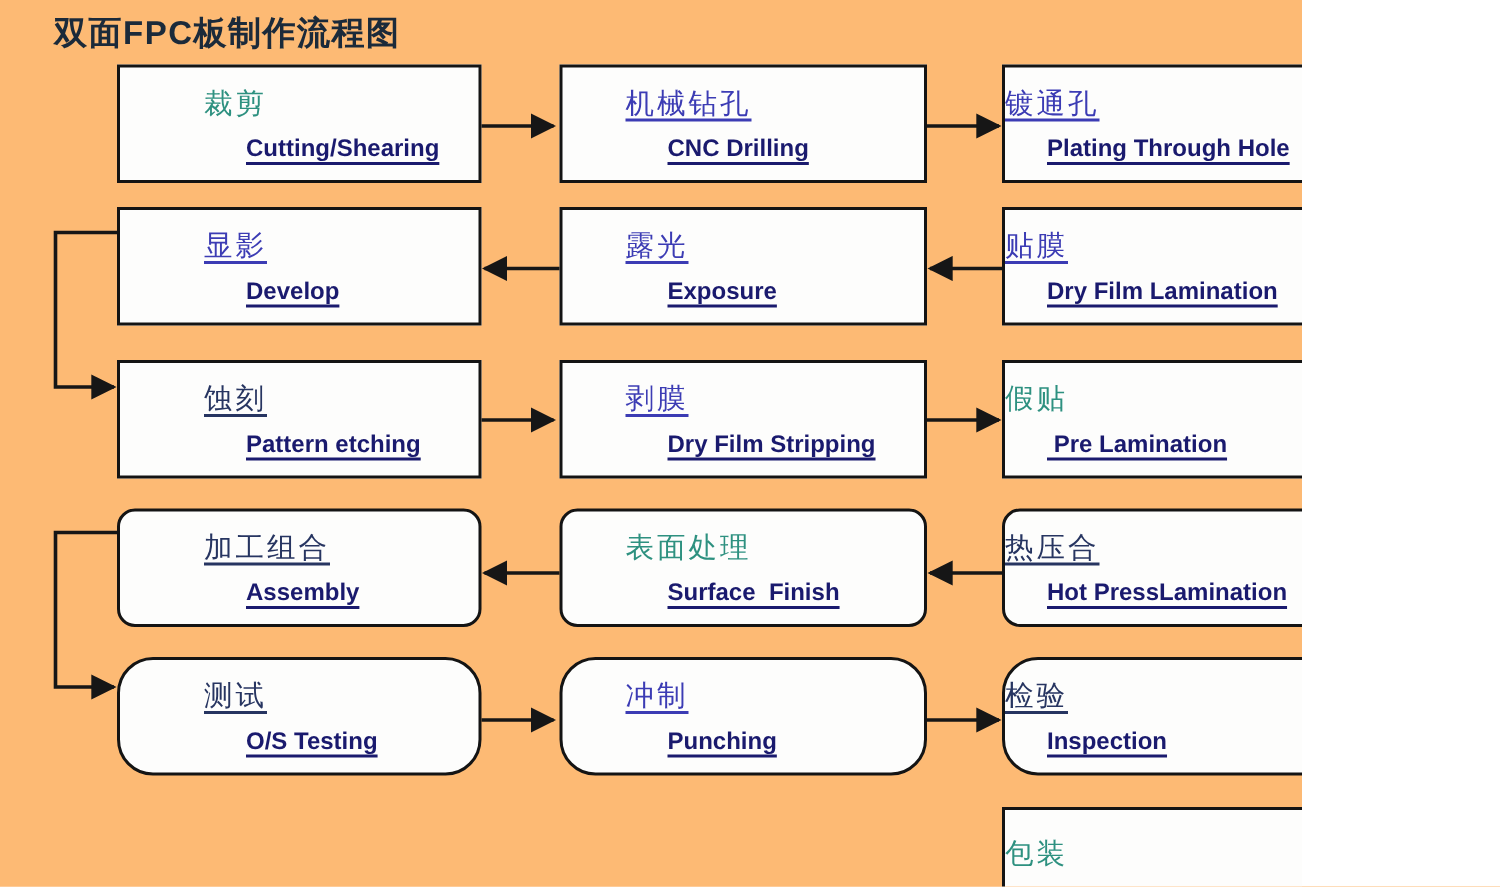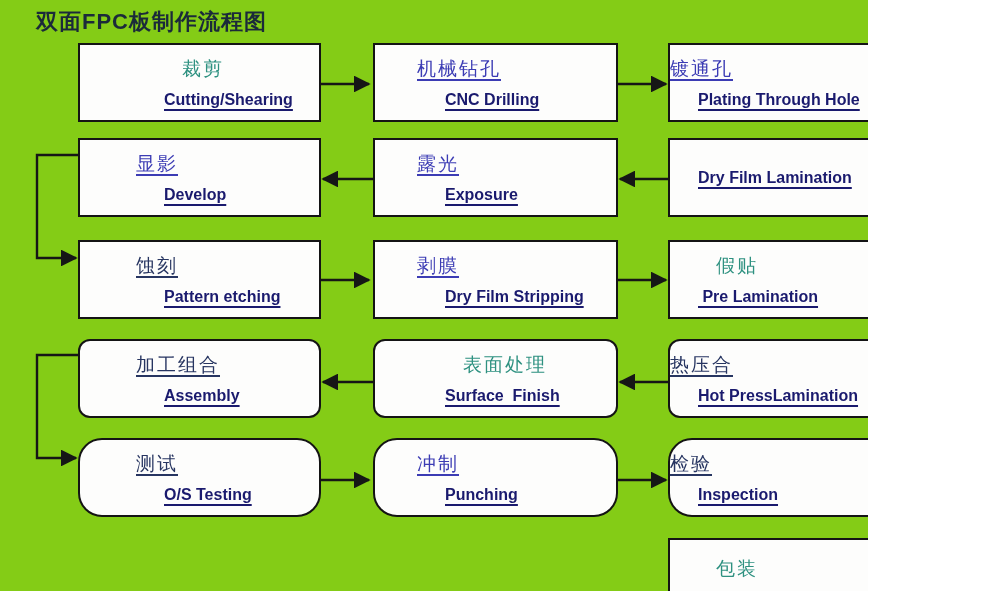--- a/index.html
+++ b/index.html
@@ -2,21 +2,21 @@
 <html><head>
 <meta charset="utf-8">
 <style>
   html, body { margin: 0; padding: 0; }
   body { font-family: "Liberation Sans", "DejaVu Sans", sans-serif; }
 
   .stage {
     position: relative;
     width: 868px;
     height: 591px;
-    background: #84cc16;
+    background: #fdba74;
     overflow: hidden;
   }
 
   .title {
     position: absolute;
     left: 36px;
     top: 7px;
     font-size: 22px;
     font-weight: bold;
     color: #1b2a3a;
@@ -52,21 +52,21 @@
   .zh {
     font-size: 19px;
     letter-spacing: 2px;
     text-decoration: underline;
     text-underline-offset: 4px;
     text-decoration-thickness: 1.5px;
     white-space: pre;
   }
   .zh[data-tone="blue"]  { color: #3c3cb4; }
   .zh[data-tone="navy"]  { color: #273561; }
-  .zh[data-tone="green"] { color: #2e9180; text-decoration: none; margin-left: 46px; }
+  .zh[data-tone="green"] { color: #2e9180; text-decoration: none; }
 
   .en {
     font-size: 16px;
     font-weight: bold;
     color: #1a1a6e;
     text-decoration: underline;
     text-underline-offset: 4px;
     text-decoration-thickness: 2px;
     white-space: pre;
     margin-left: 28px;
@@ -102,20 +102,21 @@
 
   <div class="node r2 c1">
     <div class="zh" data-tone="blue">显影</div>
     <div class="en">Develop</div>
   </div>
   <div class="node r2 c2">
     <div class="zh" data-tone="blue">露光</div>
     <div class="en">Exposure</div>
   </div>
   <div class="node r2 c3">
+    <div class="zh" data-tone="blue">贴膜</div>
     <div class="en">Dry Film Lamination</div>
   </div>
 
   <div class="node r3 c1">
     <div class="zh" data-tone="navy">蚀刻</div>
     <div class="en">Pattern etching</div>
   </div>
   <div class="node r3 c2">
     <div class="zh" data-tone="blue">剥膜</div>
     <div class="en">Dry Film Stripping</div>

